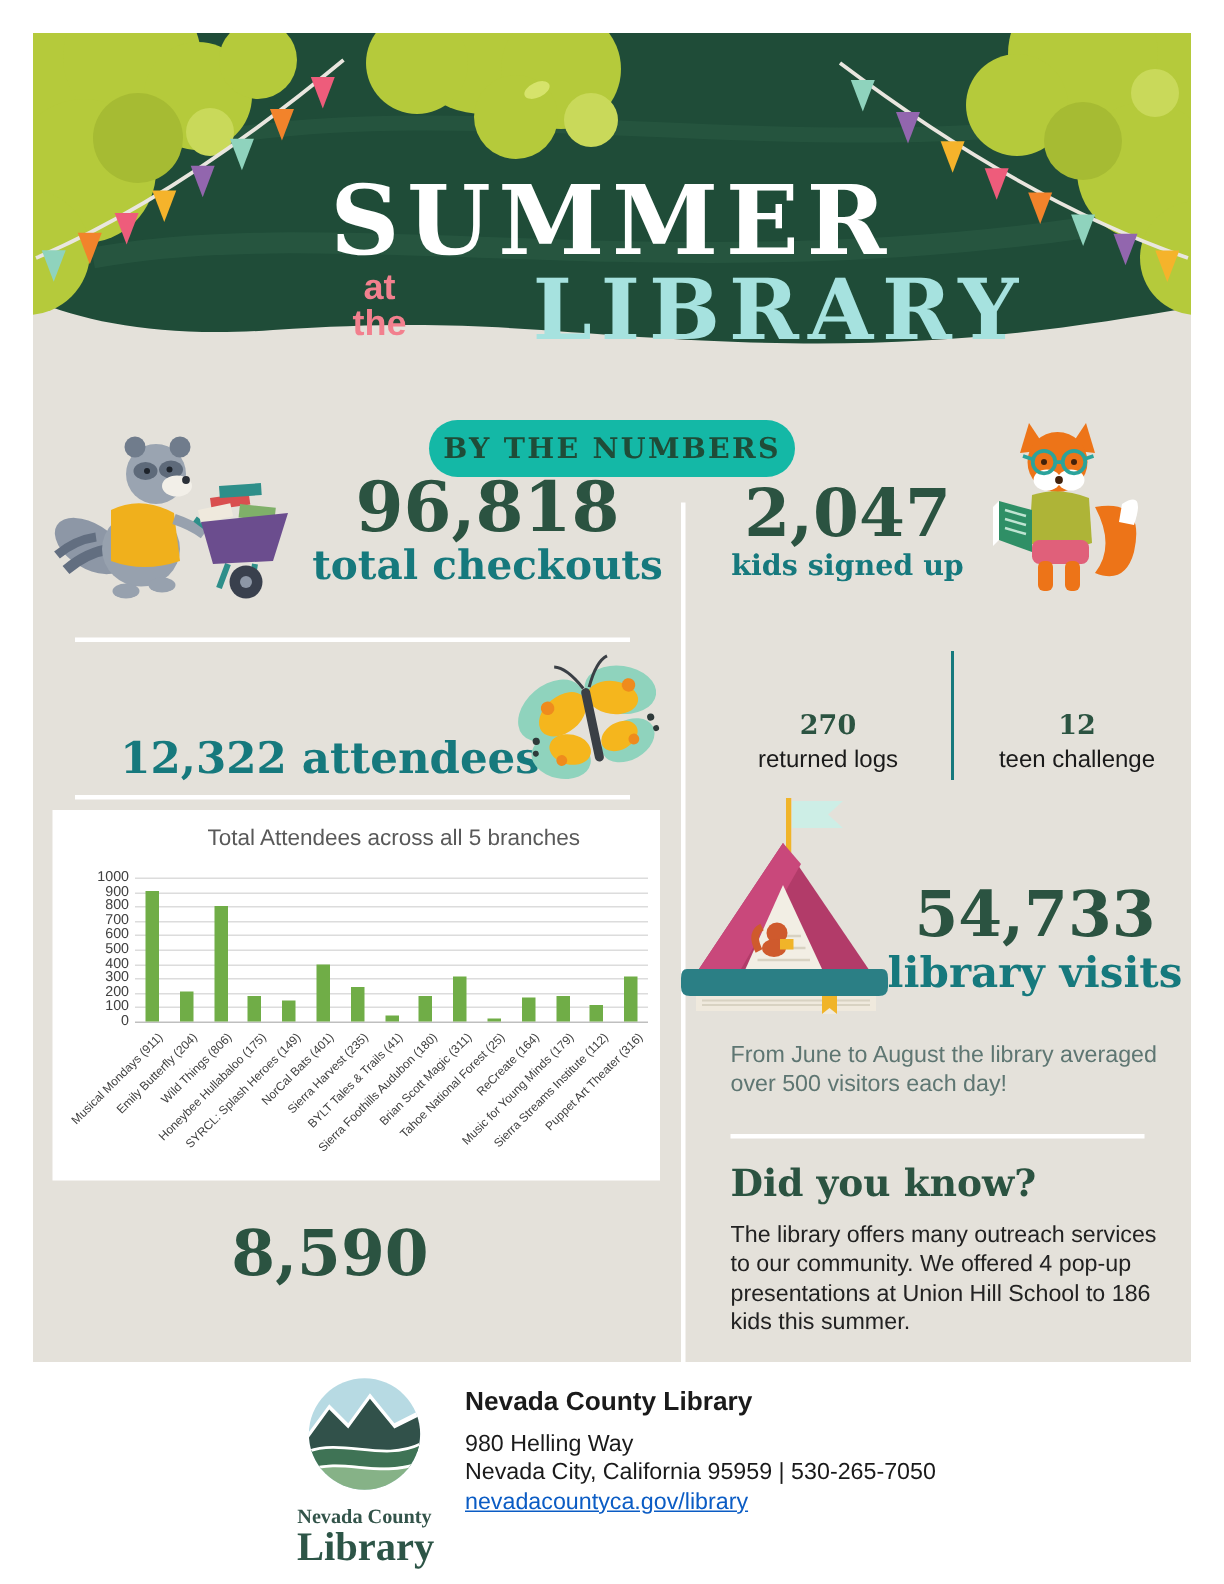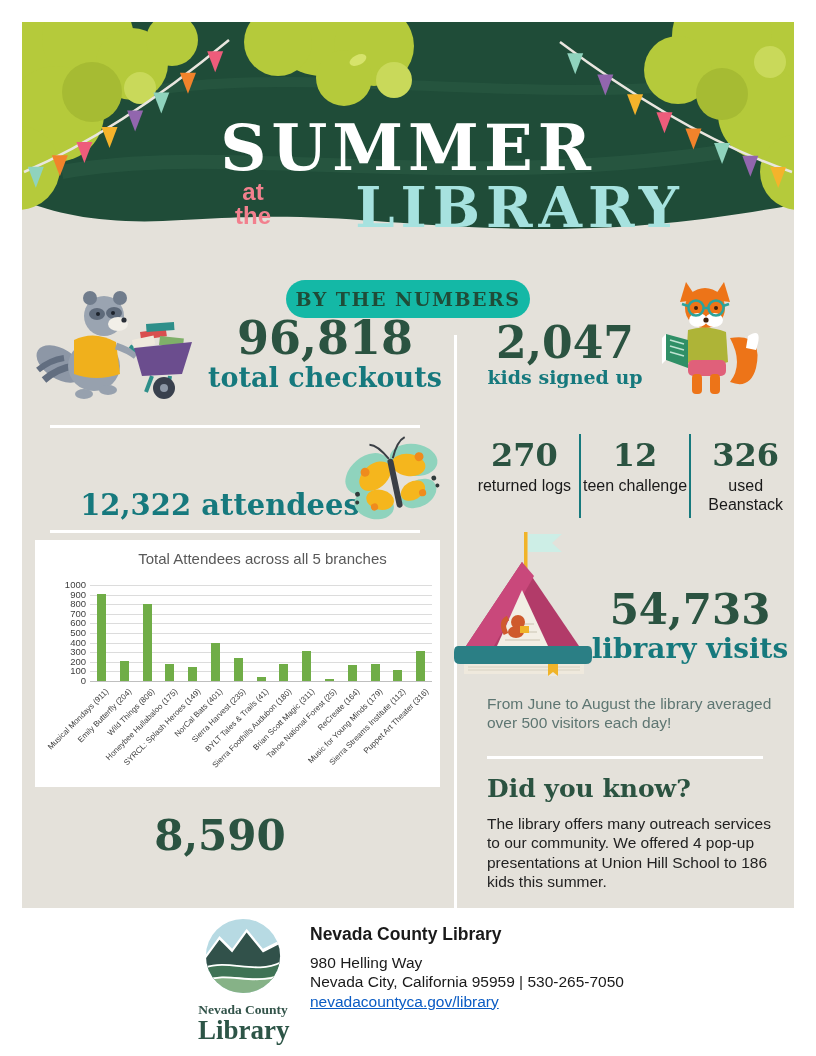--- a/index.html
+++ b/index.html
@@ -36,21 +36,21 @@
 
   .kids { position:absolute; left:440px; top:298px; width:206px; text-align:center; }
   .kids .v { font-size:44px; line-height:1.05; }
   .kids .l { font-size:19px; }
 
   .programs  { position:absolute; left:28px; top:426px; width:340px; text-align:center; font-size:29px; }
   .attendees { position:absolute; left:28px; top:466px; width:340px; text-align:center; font-size:29px; }
 
   .substats { position:absolute; left:448px; top:412px; width:330px; display:flex; }
   .substat { flex:1; text-align:center; padding:4px 2px; }
-  .substat .v { font-size:32px; line-height:1.1; }
+  .substat .v { font-size:18px; line-height:1.1;margin-top:36px; }
   .substat .l { font-size:16px; color:#1a1a1a; line-height:1.15; margin-top:4px; font-family:"Liberation Sans", sans-serif; }
   .substat + .substat { border-left:2px solid #16797d; }
 
   
   .chart-panel { position:absolute; left:13px; top:518px; width:405px; height:247px; background:#ffffff; }
   .chart-title { position:absolute; left:55px; top:10px; width:345px; text-align:center; font-size:15px; color:#595959; }
   .gridline { position:absolute; height:1px; background:#dcdcdc; }
   .gridline.base { background:#bfbfbf; }
   .ytick { position:absolute; width:42px; text-align:right; font-size:9.5px; color:#404040; }
   .bar { position:absolute; background:#70ad47; }
@@ -241,24 +241,20 @@
     </svg>
 
     <div class="substats">
       <div class="substat">
         <div class="v num">270</div>
         <div class="l">returned logs</div>
       </div>
       <div class="substat">
         <div class="v num">12</div>
         <div class="l">teen challenge</div>
-      </div>
-      <div class="substat">
-        <div class="v num">326</div>
-        <div class="l">used Beanstack</div>
       </div>
     </div>
 
     <div class="chart-panel" id="chart-panel">
       <div class="chart-title">Total Attendees across all 5 branches</div>
       <div id="chart-plot">
           <div class="gridline base" style="left: 55px; top: 141px; width: 342px;"></div>
           <div class="ytick" style="left: 9px; top: 135px;">0</div>
           <div class="gridline" style="left: 55px; top: 131.4px; width: 342px;"></div>
           <div class="ytick" style="left: 9px; top: 125.4px;">100</div>

